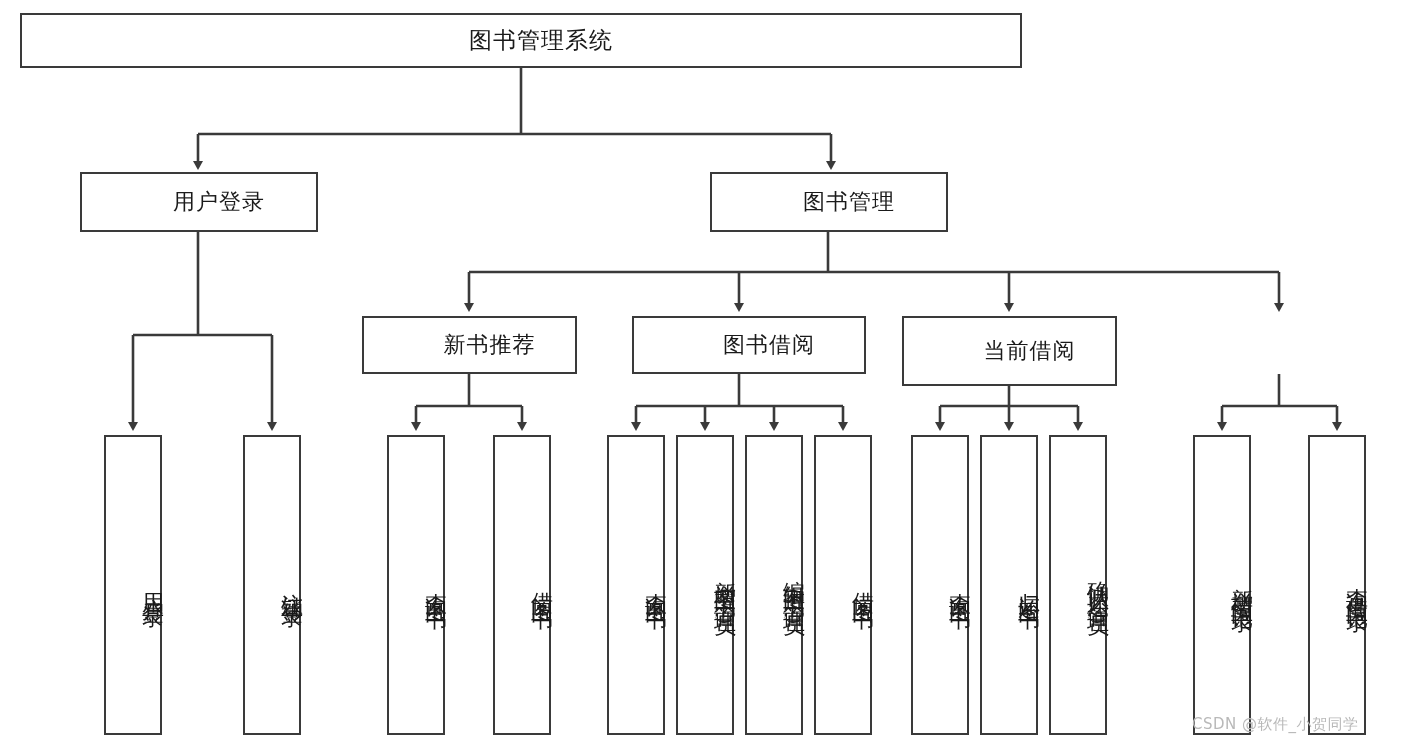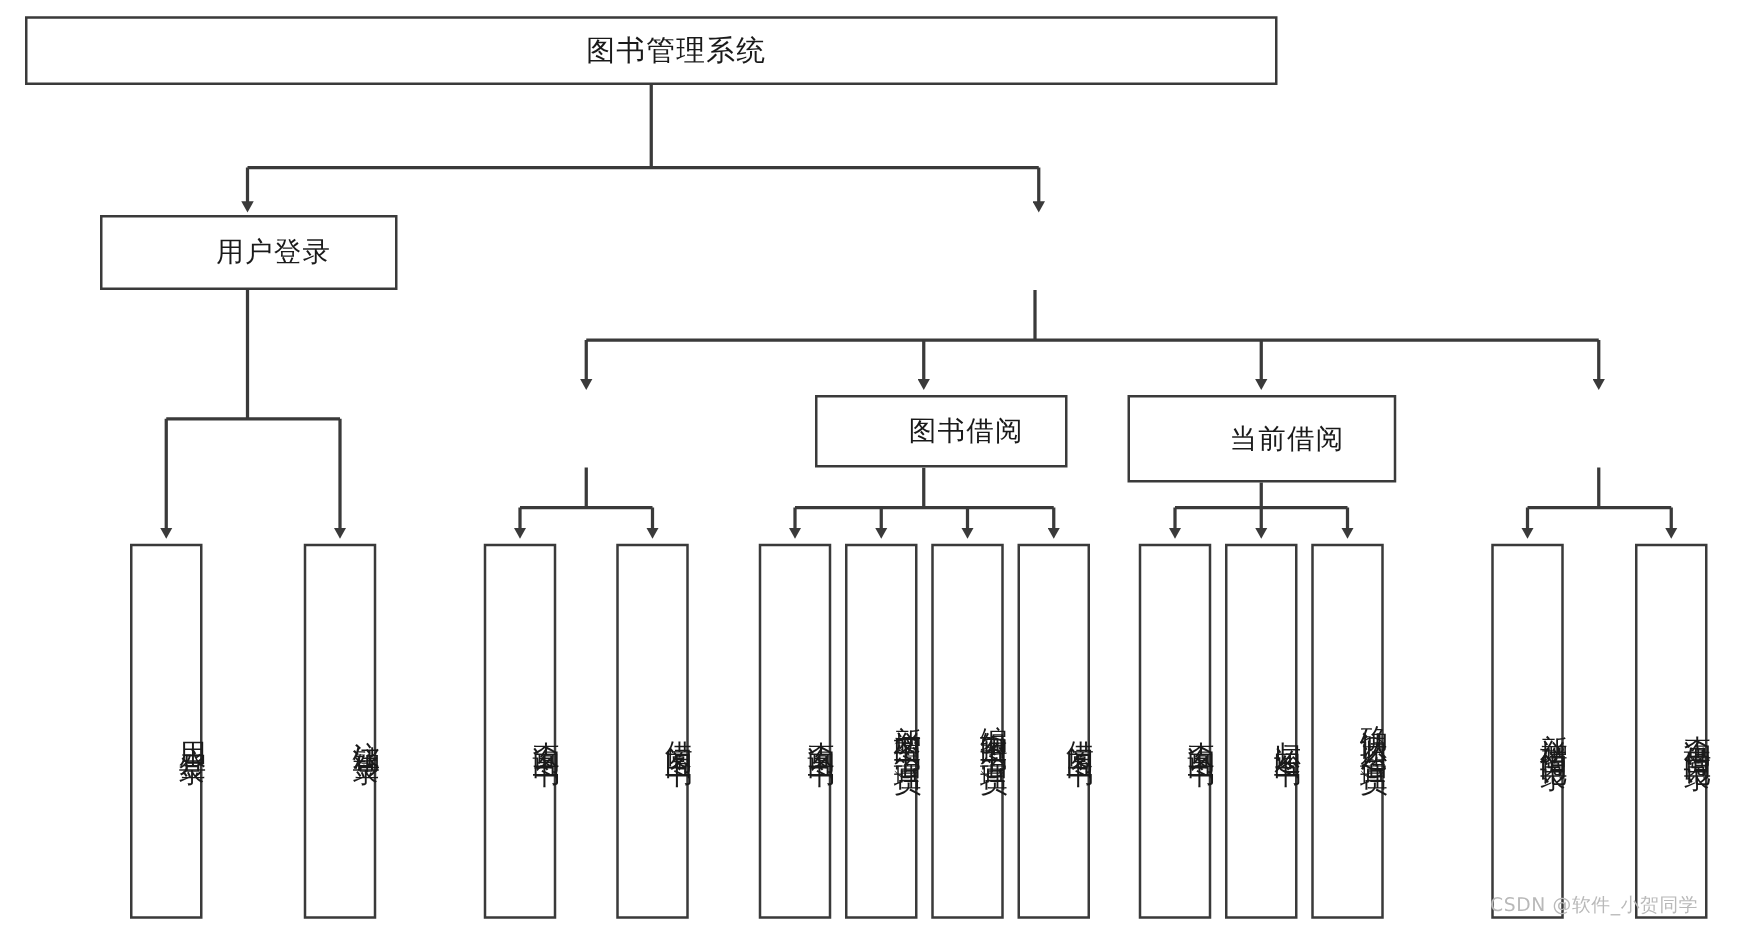--- a/index.html
+++ b/index.html
@@ -119,22 +119,28 @@
     </g>
   </svg>
 
   <div class="node horiz root" style="left:20px; top:13px; width:1002px; height:55px;">
     <span>图书管理系统</span>
   </div>
 
   <div class="node horiz" style="left:80px; top:172px; width:238px; height:60px;">
     <span>用户登录</span>
   </div>
+  <div class="node horiz" style="left:710px; top:172px; width:238px; height:60px;">
+    <span>图书管理</span>
+  </div>
 
-  <div class="node horiz" style="left:652px; top:316px; width:202px; height:58px;font-family:Liberation Mono, monospace;">
+  <div class="node horiz" style="left:362px; top:316px; width:215px; height:58px;">
+    <span>新书推荐</span>
+  </div>
+  <div class="node horiz" style="left:632px; top:316px; width:234px; height:58px;font-family:Liberation Mono, monospace;">
     <span>图书借阅</span>
   </div>
   <div class="node horiz" style="left:902px; top:316px; width:215px; height:70px;">
     <span>当前借阅</span>
   </div>
 
   <div class="node vert" style="left:104px; top:435px; width:58px; height:300px;">
     <span class="vtext">用户登录</span>
   </div>
   <div class="node vert" style="left:243px; top:435px; width:58px; height:300px;">

